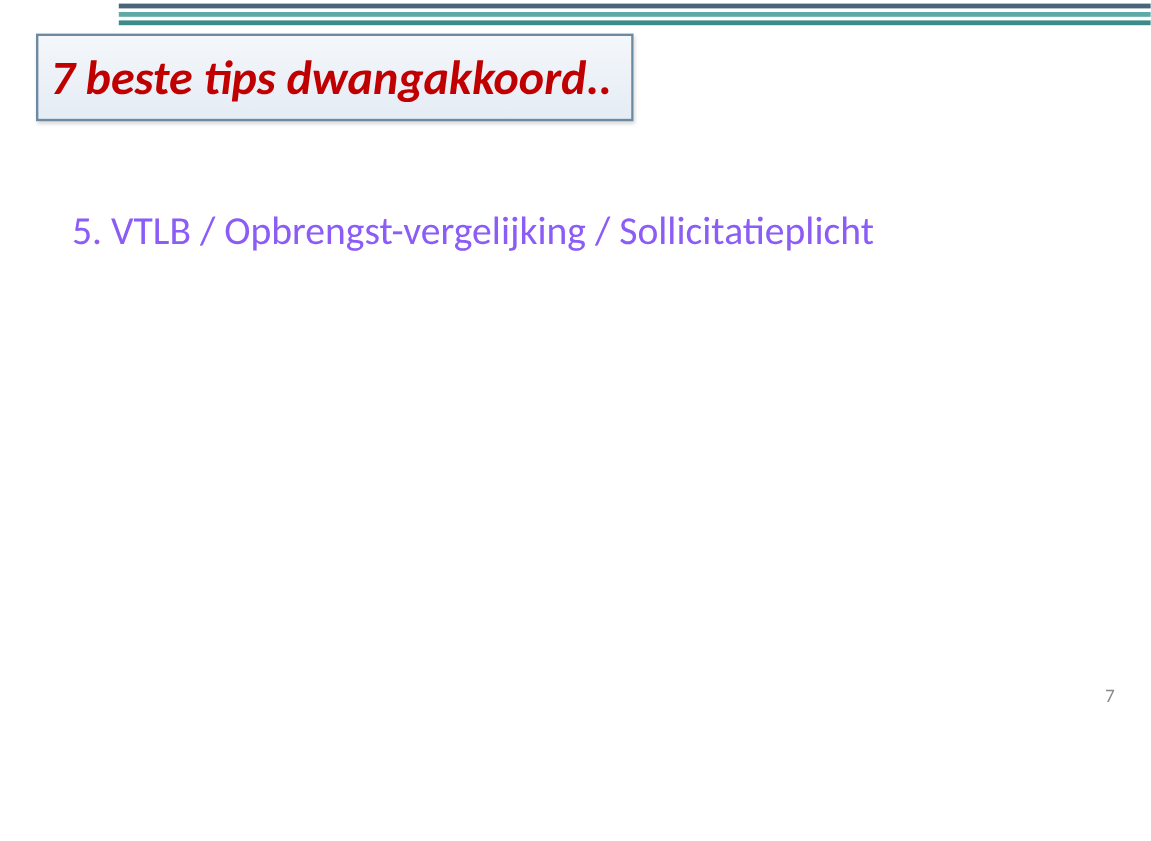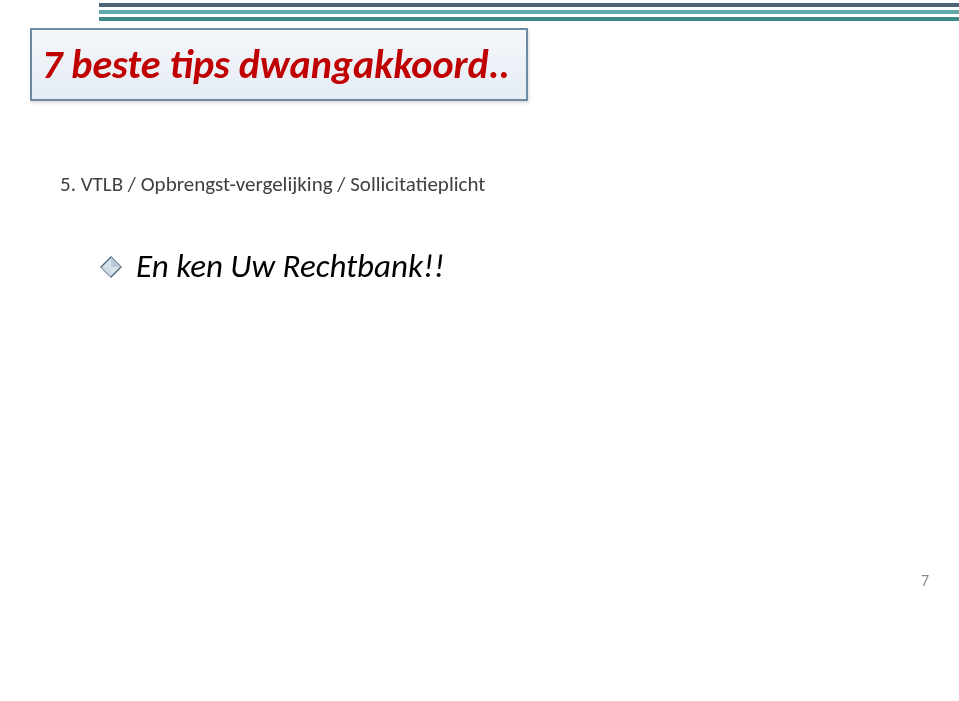--- a/index.html
+++ b/index.html
@@ -38,22 +38,22 @@
     white-space: nowrap;
   }
 
   .body {
     position: absolute;
     top: 170px;
     left: 60px;
     right: 60px;
   }
   .item-line {
-    font-size: 21px;
-    color: #404040;
+    font-size: 33px;
+    color: #8b5cf6;
     line-height: 1.35;
     margin-bottom: 48px;
   }
   .item-line.nomarg { margin-bottom: 0; }
   .num { }
 
   .proces { font-style: italic; }
 
   .bullet-row {
     display: flex;
@@ -101,28 +101,18 @@
 
   <div class="body">
 
     <div class="item-line">
       <span class="num">5.</span>
       <span>VTLB / Opbrengst-vergelijking / Sollicitatieplicht</span>
     </div>
 
 
 
-    <div class="bullet-row">
-      <div class="diamond">
-        <svg width="22" height="22" viewBox="0 0 22 22">
-          <polygon points="11,1 21,11 11,21 1,11" fill="#d9e3ec" stroke="#4a657a" stroke-width="1.4"></polygon>
-          <polygon points="11,1 21,11 11,11" fill="#b9cad8"></polygon>
-          <polygon points="1,11 11,21 11,11" fill="#cfdbe6"></polygon>
-        </svg>
-      </div>
-      <div class="bullet-text">En ken Uw Rechtbank!!</div>
-    </div>
 
   </div>
 
   <div class="page-num">7</div>
 
 </div>
 
 </body></html>

